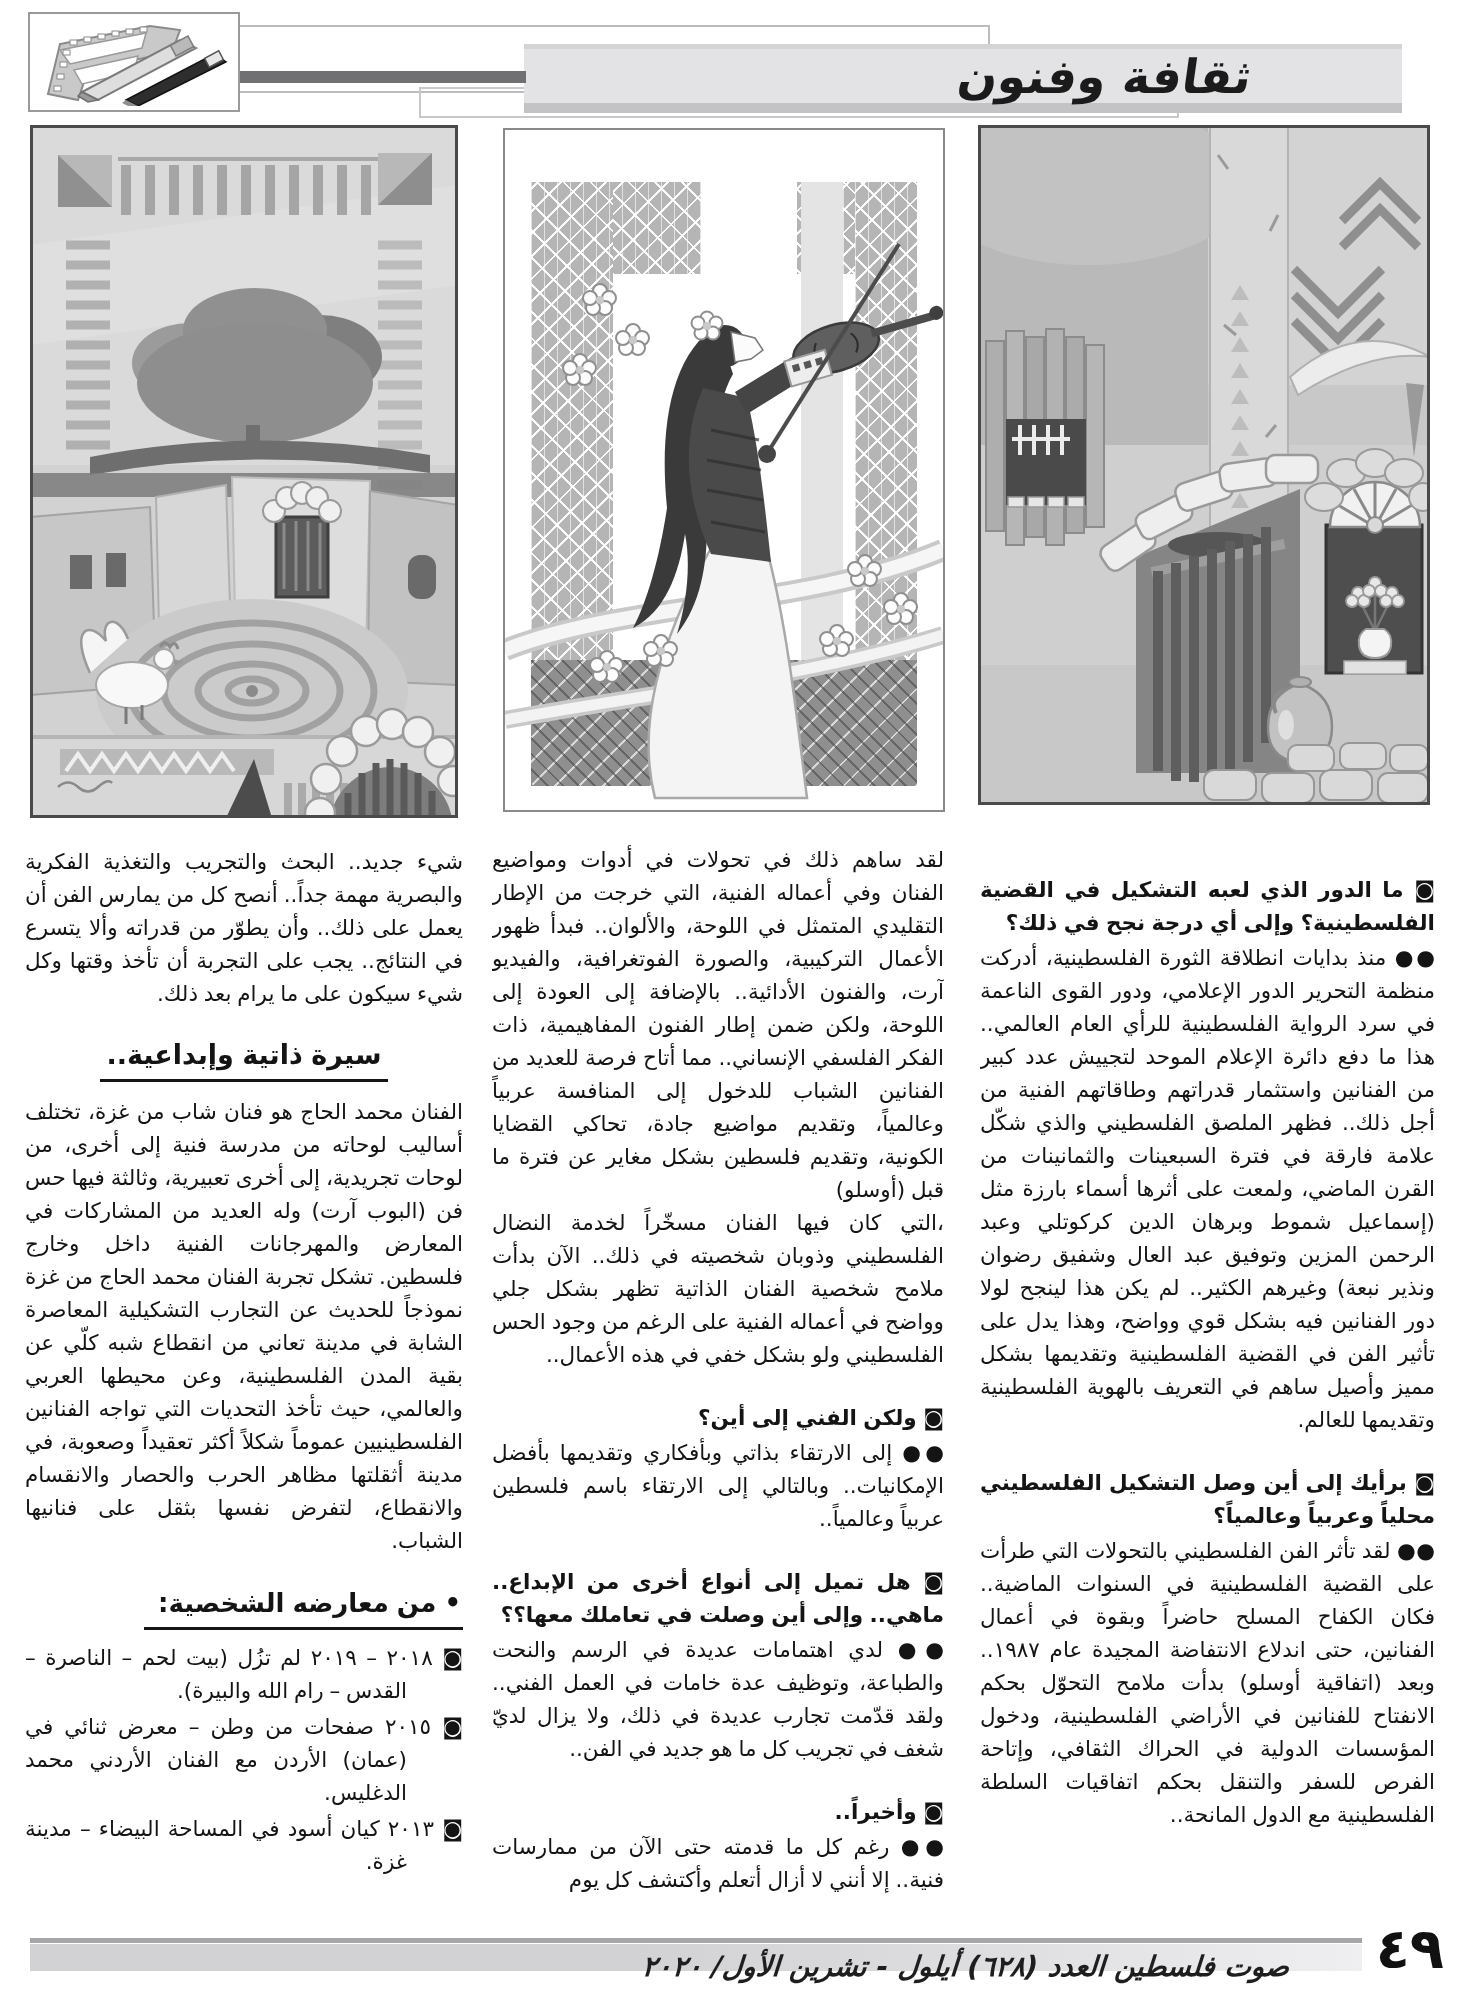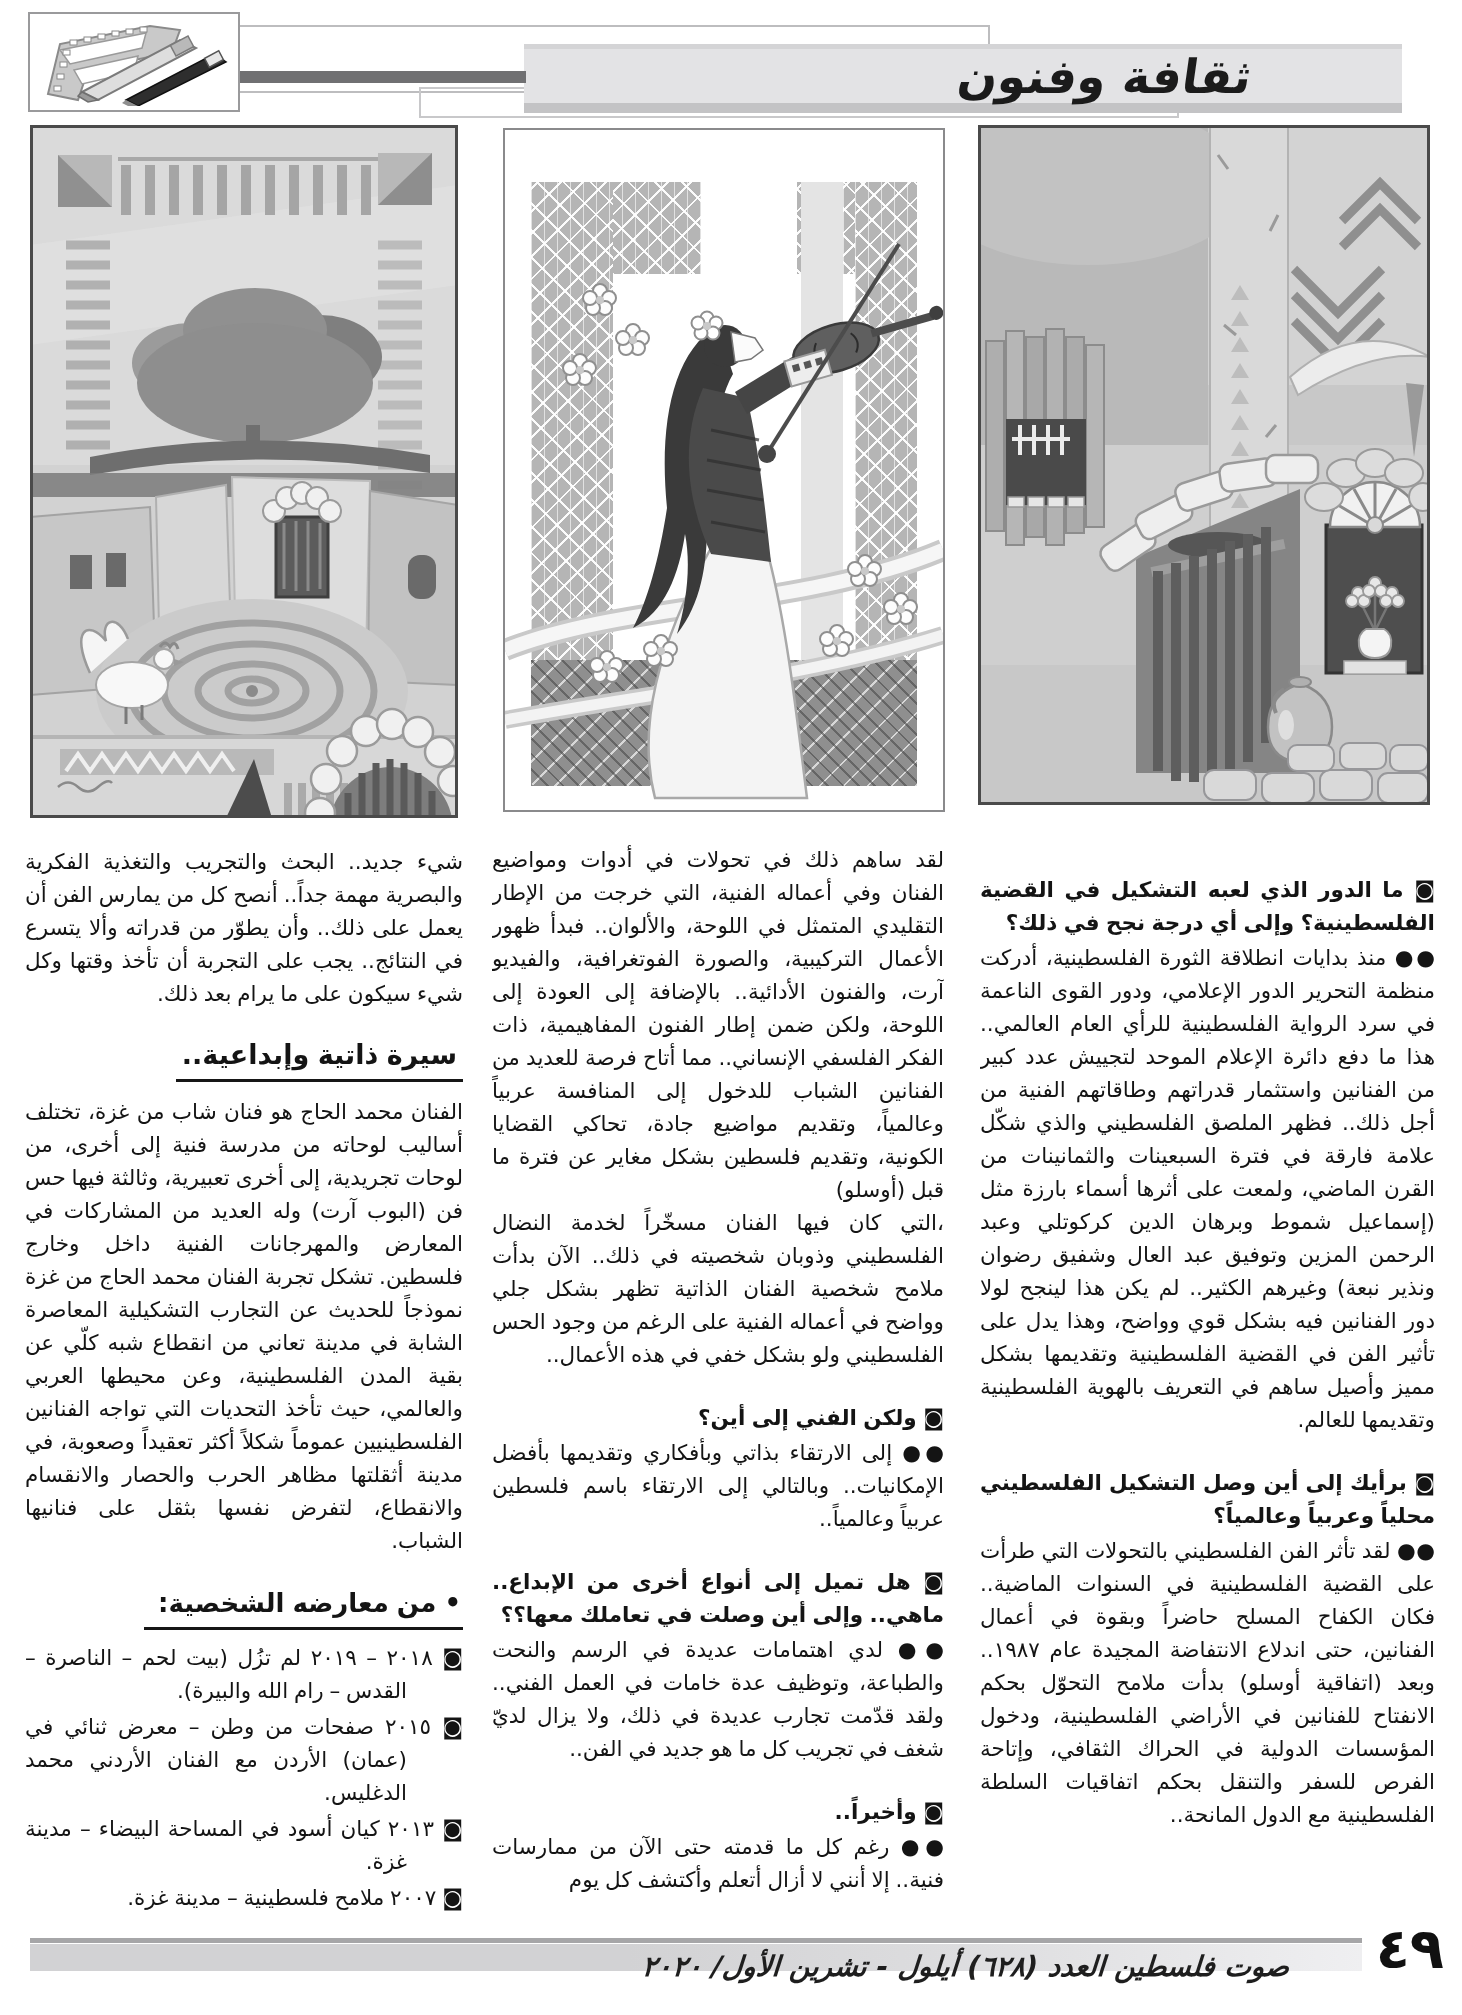--- a/index.html
+++ b/index.html
@@ -43,21 +43,21 @@
   .fig-mid svg, .fig-left svg, .fig-right svg{position:absolute;left:0;top:0;}
   
   .col{position:absolute;width:455px;height:1085px;overflow:hidden;
     direction:rtl;text-align:justify;font-size:21.5px;line-height:33px;word-spacing:-1px;}
   .col-right{left:980px;top:843px;}
   .col-mid{left:492px;top:843px;width:452px;}
   .col-left{left:25px;top:845px;width:438px;}
   .col p{margin:0;}
   p.question{font-weight:bold;margin-top:30px;}
   p.answer{margin-top:2px;}
-  .heading-wrap{text-align:right;margin:28px 0 22px 0;}
+  .heading-wrap{text-align:center;margin:28px 0 22px 0;}
   .heading-wrap .hl{font-weight:bold;font-size:27px;border-bottom:3px solid #161616;padding:0 6px 9px 6px;}
   .heading-wrap2{text-align:right;margin:30px 0 20px 0;}
   .heading-wrap2 .hl{font-weight:bold;font-size:26px;border-bottom:3px solid #161616;padding:0 2px 9px 14px;}
   ul.expos{list-style:none;margin:6px 0 8px 0;padding:0;}
   ul.expos li{padding-right:56px;text-indent:-56px;margin:0 0 3px 0;}
   
   .footer-rule{position:absolute;left:30px;top:1938px;width:1332px;height:5px;background:#a6a6a8;}
   .footer-bar{position:absolute;left:30px;top:1944px;width:1332px;height:27px;
     background:linear-gradient(to left,#efeff1 0%,#dddddf 30%,#d2d2d4 55%);}
   .footer-text{position:absolute;right:160px;top:1950px;width:660px;
@@ -426,21 +426,20 @@
       <span class="hl">سيرة ذاتية وإبداعية..</span>
     </div>
     <p class="body">الفنان محمد الحاج هو فنان شاب من غزة، تختلف أساليب لوحاته من مدرسة فنية إلى أخرى، من لوحات تجريدية، إلى أخرى تعبيرية، وثالثة فيها حس فن (البوب آرت) وله العديد من المشاركات في المعارض والمهرجانات الفنية داخل وخارج فلسطين. تشكل تجربة الفنان محمد الحاج من غزة نموذجاً للحديث عن التجارب التشكيلية المعاصرة الشابة في مدينة تعاني من انقطاع شبه كلّي عن بقية المدن الفلسطينية، وعن محيطها العربي والعالمي، حيث تأخذ التحديات التي تواجه الفنانين الفلسطينيين عموماً شكلاً أكثر تعقيداً وصعوبة، في مدينة أثقلتها مظاهر الحرب والحصار والانقسام والانقطاع، لتفرض نفسها بثقل على فنانيها الشباب.</p>
     <div class="heading-wrap2">
       <span class="hl">• من معارضه الشخصية:</span>
     </div>
     <ul class="expos">
       <li>◙ ٢٠١٨ – ٢٠١٩ لم تزُل (بيت لحم – الناصرة – القدس – رام الله والبيرة).</li>
       <li>◙ ٢٠١٥ صفحات من وطن – معرض ثنائي في (عمان) الأردن مع الفنان الأردني محمد الدغليس.</li>
       <li>◙ ٢٠١٣ كيان أسود في المساحة البيضاء – مدينة غزة.</li>
-      <li>◙ ٢٠٠٧ ملامح فلسطينية – مدينة غزة.</li>
     </ul>
   </section>
 
   <div class="footer-rule"></div>
   <div class="footer-bar"></div>
   <div class="footer-text">صوت فلسطين العدد (٦٢٨) أيلول - تشرين الأول/ ٢٠٢٠</div>
   <div class="page-number">٤٩</div>
 
 </div>
 

